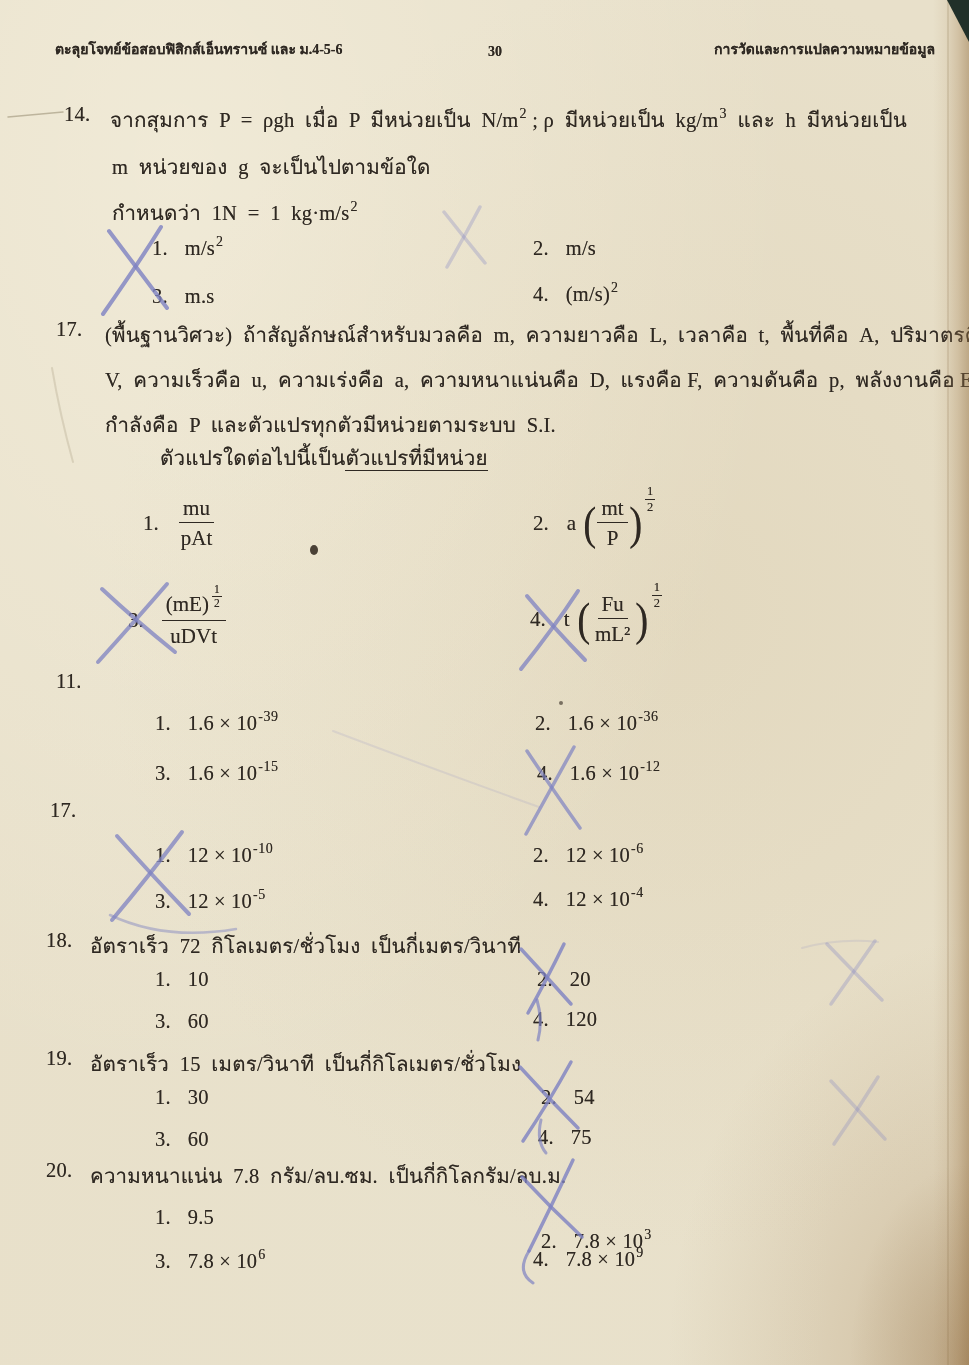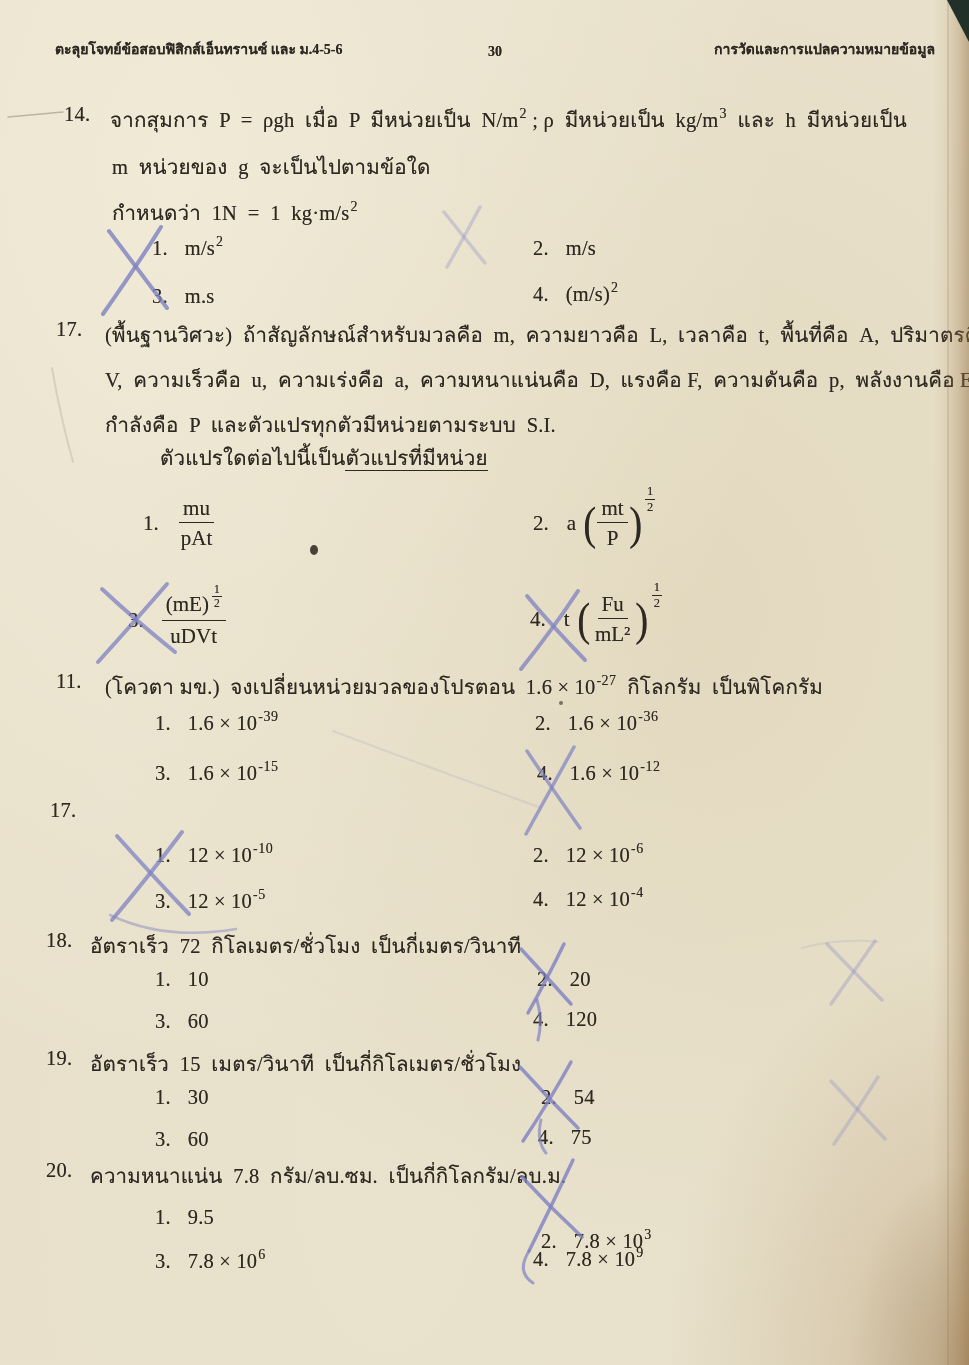--- a/index.html
+++ b/index.html
@@ -126,21 +126,20 @@
         <span class="fd">mL²</span>
       </span>
     <span class="bigp">)</span>
     <span class="expfrac">
         <span class="en">1</span>
         <span class="ed">2</span>
       </span>
   </div>
 
   <span class="ln qno" style="left:56px;top:670px">11.</span>
-  <span class="ln" style="left:105px;top:670px"><span>(โควตา มข.)  จงเปลี่ยนหน่วยมวลของโปรตอน  1.6 × 10</span><sup class="ce">-27</sup><span>  กิโลกรัม  เป็นพิโคกรัม</span></span>
   <span class="ln" style="left:155px;top:712px"><span class="cn">1.</span><span>1.6 × 10</span><sup class="ce">-39</sup></span>
   <span class="ln" style="left:535px;top:712px"><span class="cn">2.</span><span>1.6 × 10</span><sup class="ce">-36</sup></span>
   <span class="ln" style="left:155px;top:762px"><span class="cn">3.</span><span>1.6 × 10</span><sup class="ce">-15</sup></span>
   <span class="ln" style="left:537px;top:762px"><span class="cn">4.</span><span>1.6 × 10</span><sup class="ce">-12</sup></span>
 
   <span class="ln qno" style="left:50px;top:799px">17.</span>
   <span class="ln" style="left:155px;top:844px"><span class="cn">1.</span><span>12 × 10</span><sup class="ce">-10</sup></span>
   <span class="ln" style="left:533px;top:844px"><span class="cn">2.</span><span>12 × 10</span><sup class="ce">-6</sup></span>
   <span class="ln" style="left:155px;top:890px"><span class="cn">3.</span><span>12 × 10</span><sup class="ce">-5</sup></span>
   <span class="ln" style="left:533px;top:888px"><span class="cn">4.</span><span>12 × 10</span><sup class="ce">-4</sup></span>

